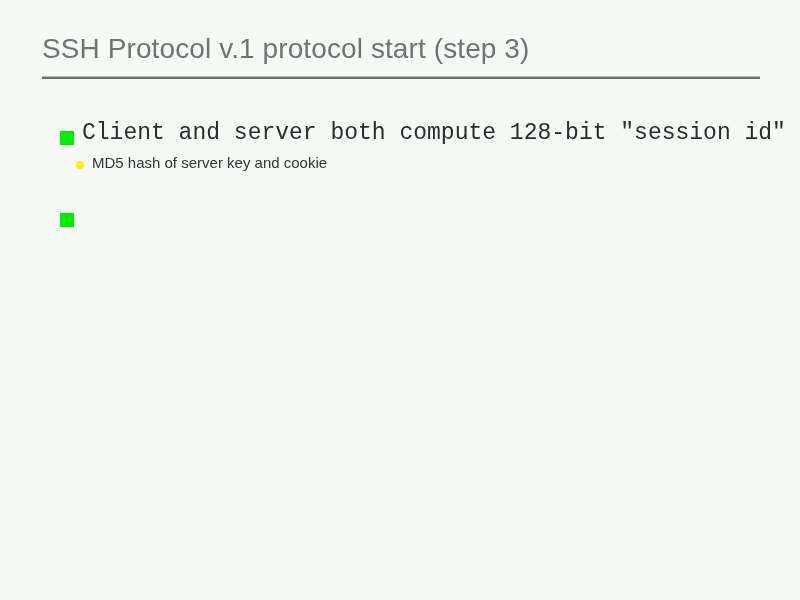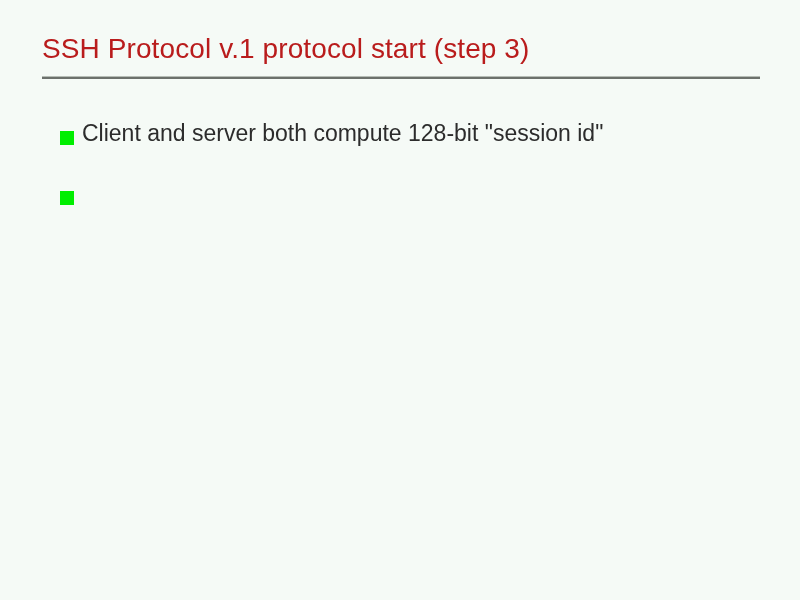--- a/index.html
+++ b/index.html
@@ -23,21 +23,21 @@
   
   .title-block {
     position: absolute;
     left: 42px;
     top: 32px;
     width: 720px;
   }
   .slide-title {
     font-size: 28px;
     font-weight: normal;
-    color: #b91c1c;
+    color: #737373;
     letter-spacing: 0.1px;
     line-height: 34px;
     margin: 0;
     white-space: nowrap;
   }
   .title-rule {
     position: absolute;
     left: 42px;
     top: 76px;
     width: 718px;
@@ -53,20 +53,21 @@
     position: absolute;
     left: 0;
     top: 118px;
     width: 800px;
   }
   .bullet-l1 {
     position: relative;
     padding-left: 82px;
     min-height: 30px;
     margin: 0 4px 3px 0;
+    font-family: Liberation Mono, monospace;
   }
   .bullet-l1 .marker-square {
     position: absolute;
     left: 60px;
     top: 13px;
     width: 14px;
     height: 14px;
     background: #00ee00;
   }
   .bullet-l1 .text {
@@ -110,20 +111,24 @@
   </div>
   <div class="title-rule"></div>
 
   <div class="body-block">
 
     <div class="bullet-l1">
       <span class="marker-square"></span>
       <span class="text">Client and server both compute 128-bit "session id"</span>
     </div>
 
+    <div class="bullet-l2">
+      <span class="marker-dot"></span>
+      <span class="text">MD5 hash of server key and cookie</span>
+    </div>
 
     <div class="bullet-gap"></div>
 
     <div class="bullet-l1">
       <span class="marker-square"></span>
     </div>
 
   </div>
 </div>
 

